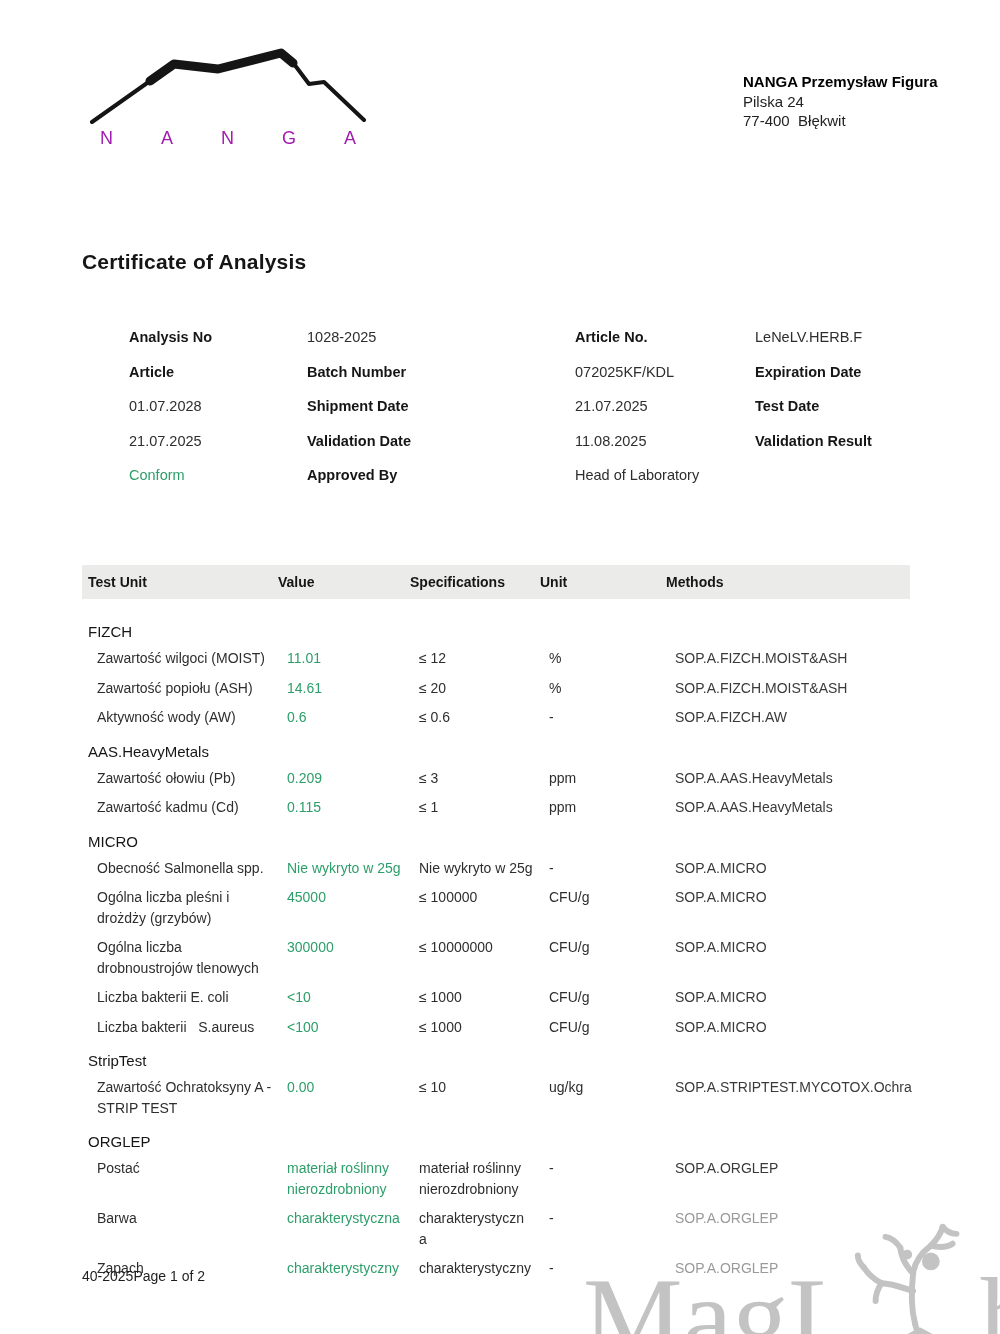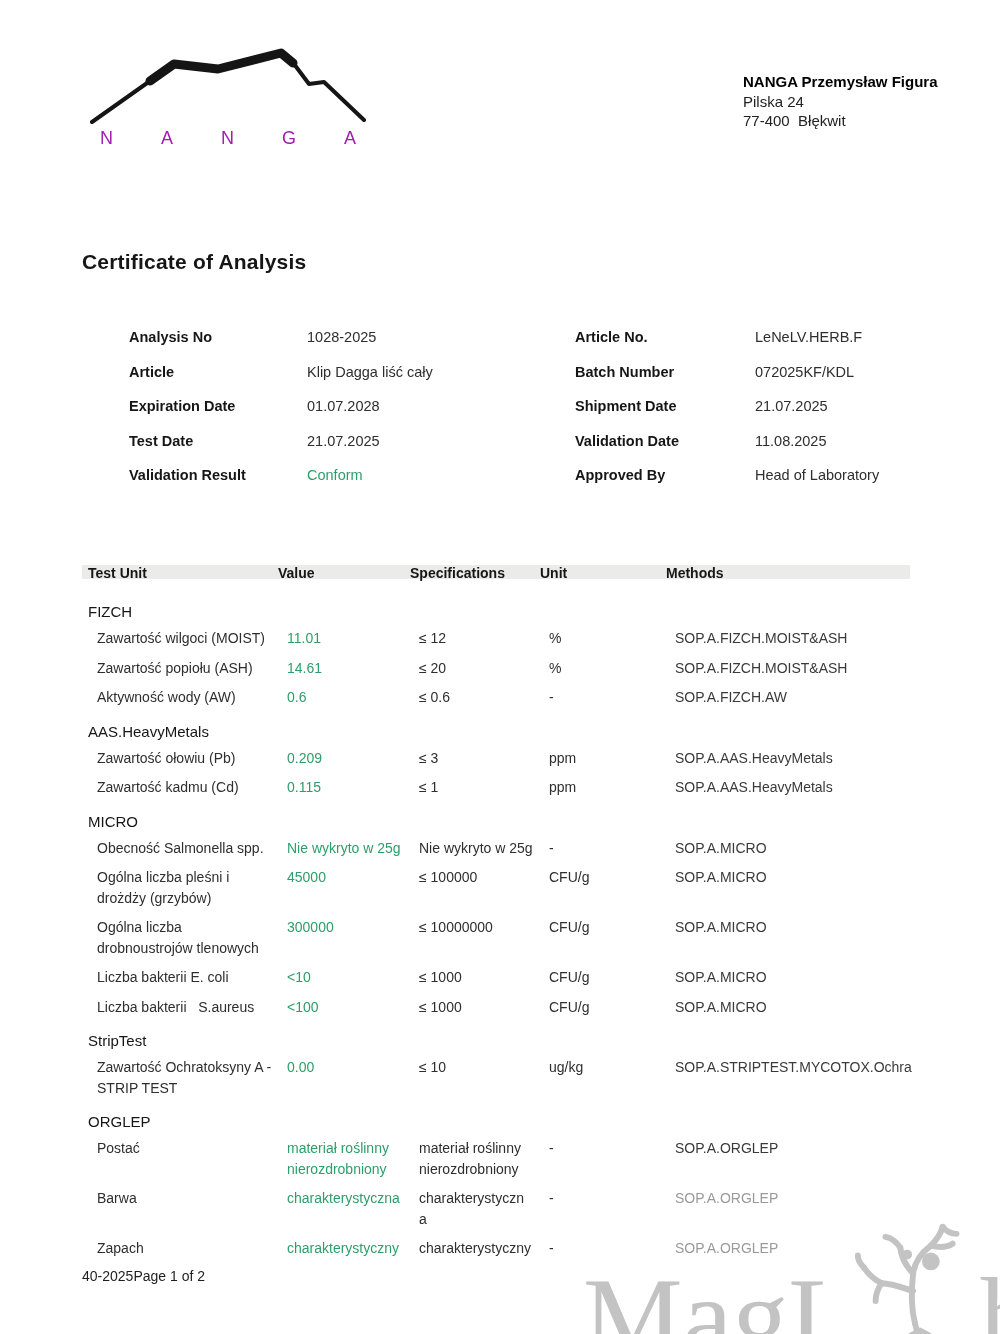--- a/index.html
+++ b/index.html
@@ -46,21 +46,21 @@
   }
   .meta .mlabel { font-weight: 700; color: #161616; }
   .meta .mvalue { color: #2e2e2e; }
   .meta .green { color: var(--green); }
 
   
   .tablewrap { position: absolute; left: 82px; top: 565px; width: 828px; z-index: 2; font-size: 14px; }
   .thead {
     display: grid; grid-template-columns: 190px 132px 130px 126px 1fr;
     background: var(--header-bg);
-    height: 14px; align-items: center;
+    height: 34px; align-items: center;
     font-weight: 700; color: #161616;
     padding-left: 6px;
   }
   .tbody { padding-left: 6px; padding-top: 14px; }
   .section-row {
     font-weight: 400; font-size: 15px; color: #161616;
     margin-top: 7px; line-height: 24px;
   }
   .trow {
     display: grid; grid-template-columns: 190px 132px 130px 126px 1fr;
@@ -116,21 +116,20 @@
 
   <h1 class="title">Certificate of Analysis</h1>
 
   <div class="meta">
     <div class="mlabel">Analysis No</div>
     <div class="mvalue">1028-2025</div>
     <div class="mlabel">Article No.</div>
     <div class="mvalue">LeNeLV.HERB.F</div>
 
     <div class="mlabel">Article</div>
-    <div class="mvalue">Klip Dagga liść cały</div>
     <div class="mlabel">Batch Number</div>
     <div class="mvalue">072025KF/KDL</div>
 
     <div class="mlabel">Expiration Date</div>
     <div class="mvalue">01.07.2028</div>
     <div class="mlabel">Shipment Date</div>
     <div class="mvalue">21.07.2025</div>
 
     <div class="mlabel">Test Date</div>
     <div class="mvalue">21.07.2025</div>

